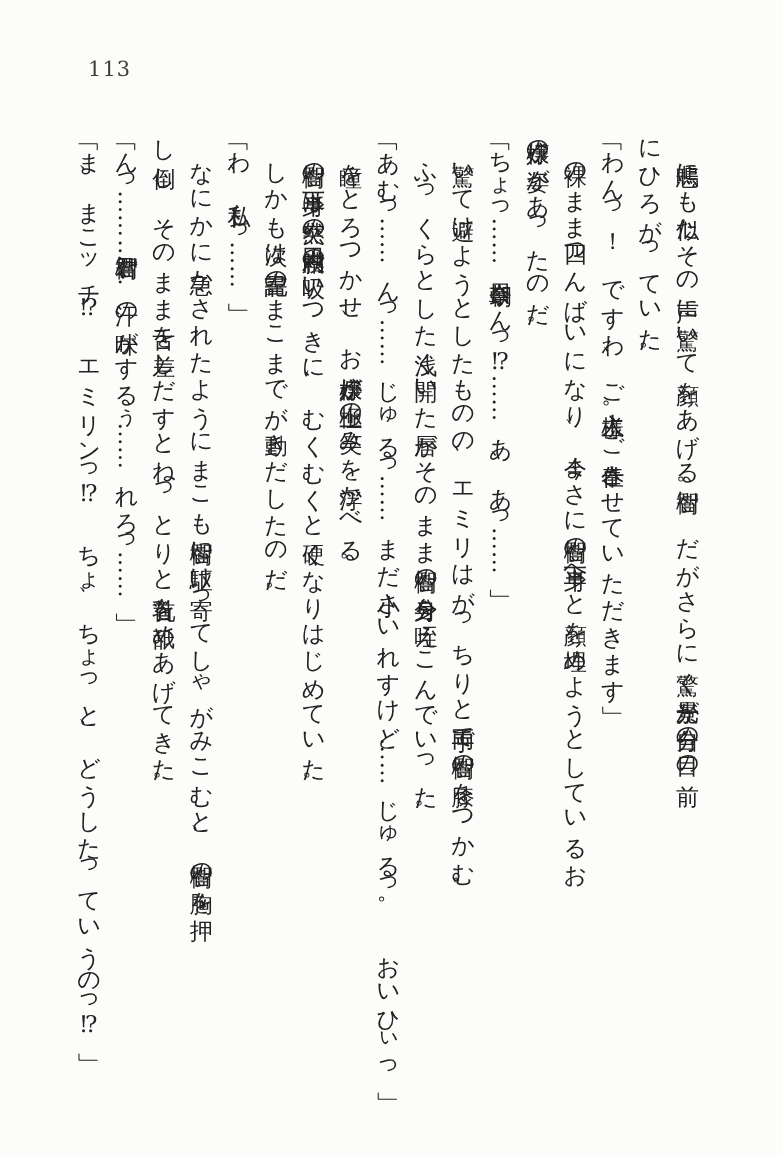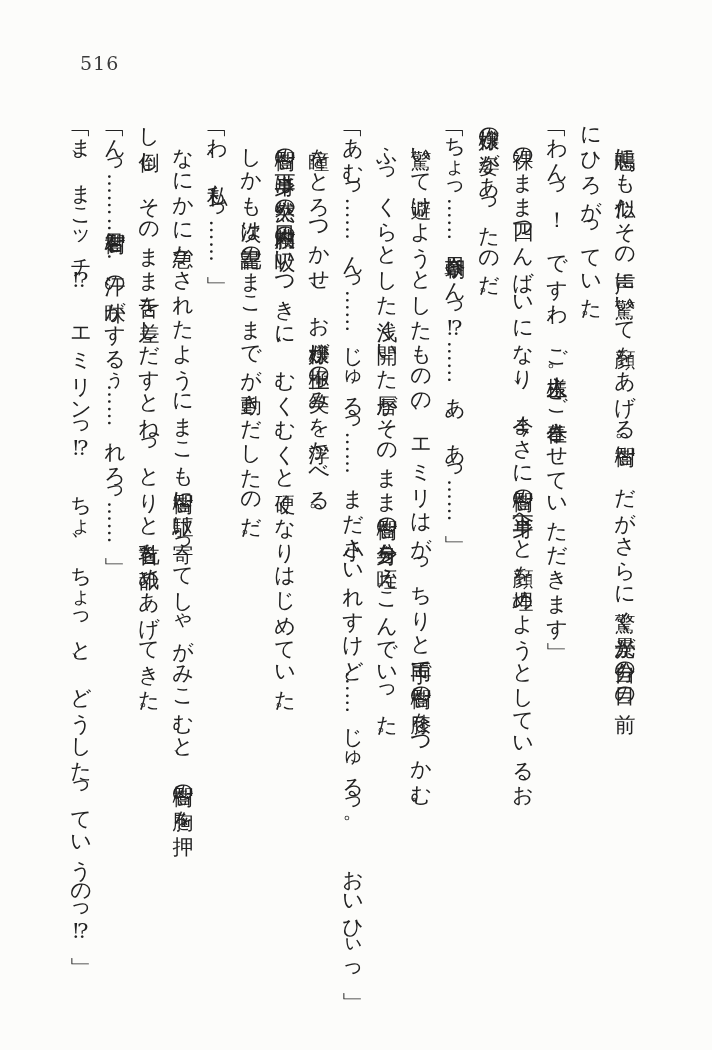--- a/index.html
+++ b/index.html
@@ -44,21 +44,21 @@
     padding: 0;
   }
   .t-para   { text-indent: 1em; }
   .t-dialog { text-indent: 0.5em; }
   .t-cont   { text-indent: 0; }
 </style>
 </head>
 <body style="background: rgb(252, 252, 250);">
 
 <div class="page">
-  <div class="page-number" style="color: rgb(59, 59, 59);">516</div>
+  <div class="page-number" style="color: rgb(59, 59, 59);">113</div>
 
   <div class="text-block" style="color: rgb(34, 34, 34);">
       <p class="line t-para">悲鳴にも似たその声に驚いて顔をあげる智樹。　だがさらに驚く光景が自分の目の前</p>
       <p class="line t-cont">にひろがっていた。</p>
       <p class="line t-dialog">「わんっ！　ですわ、ご主人様。ご奉仕させていただきます」</p>
       <p class="line t-para">裸のまま四つんばいになり、今まさに智樹の下半身へと顔を埋めようとしているお</p>
       <p class="line t-cont">嬢様の姿があったのだ。</p>
       <p class="line t-dialog">「ちょっ……朝日奈さんっ⁉……あ、あっ……」</p>
       <p class="line t-para">驚いて避けようとしたものの、エミリはがっちりと両手で智樹の膝をつかむ。</p>
       <p class="line t-para">ふっくらとした浅く開いた唇がそのまま智樹の分身を咥えこんでいった。</p>

